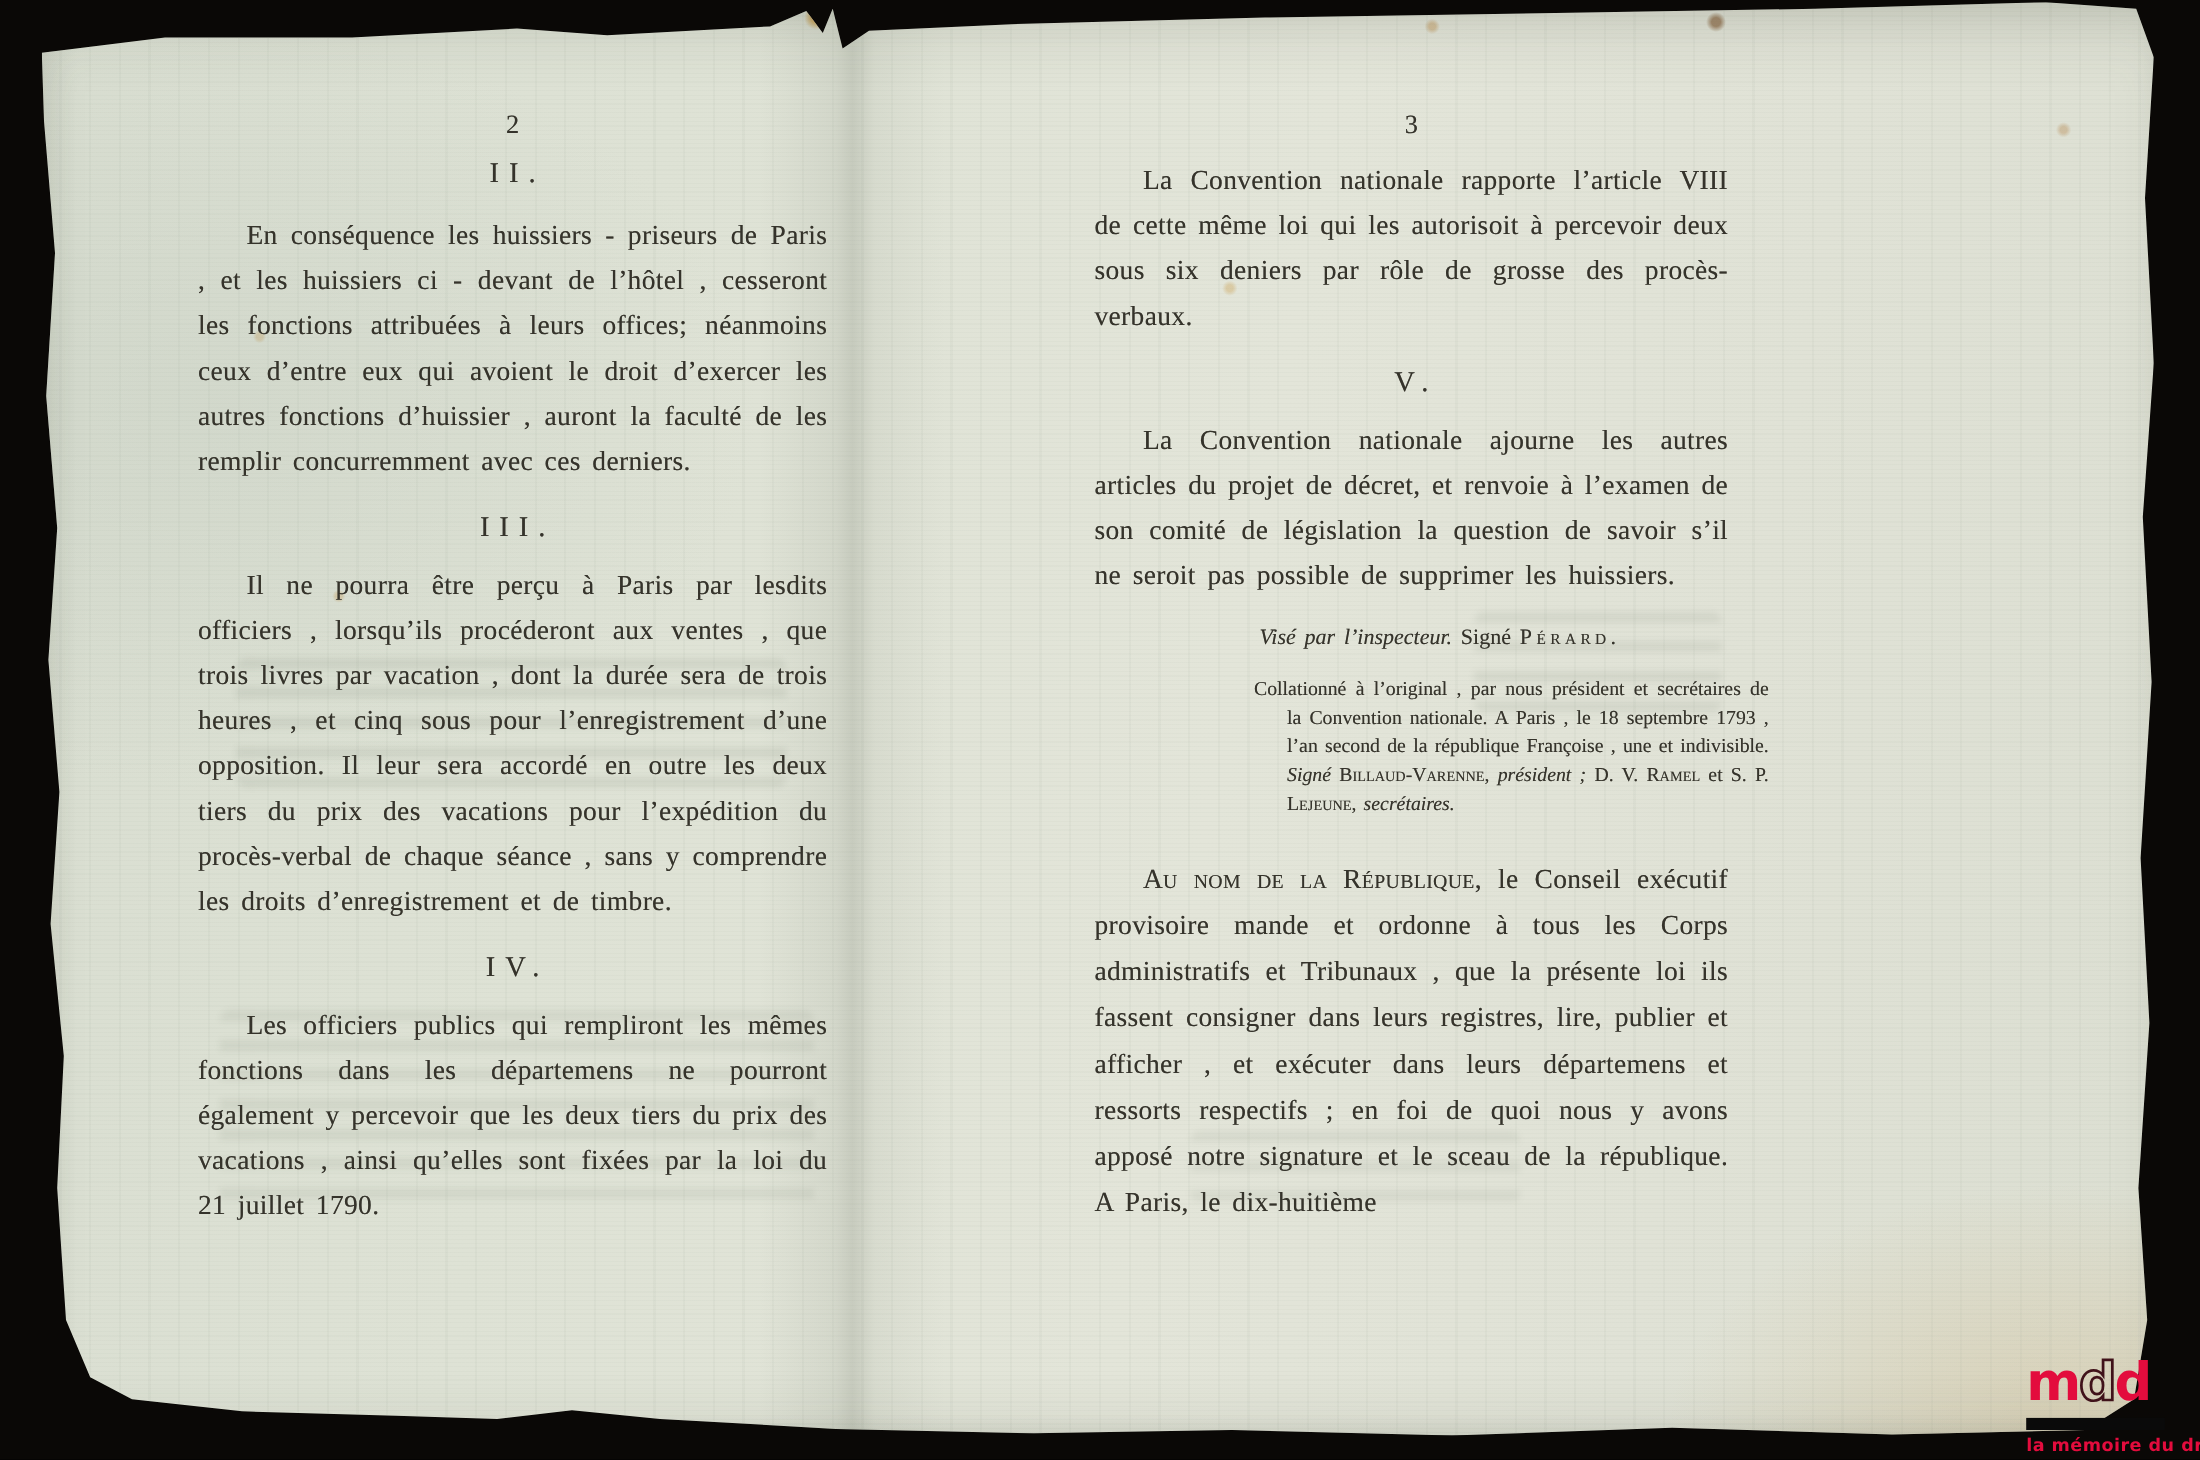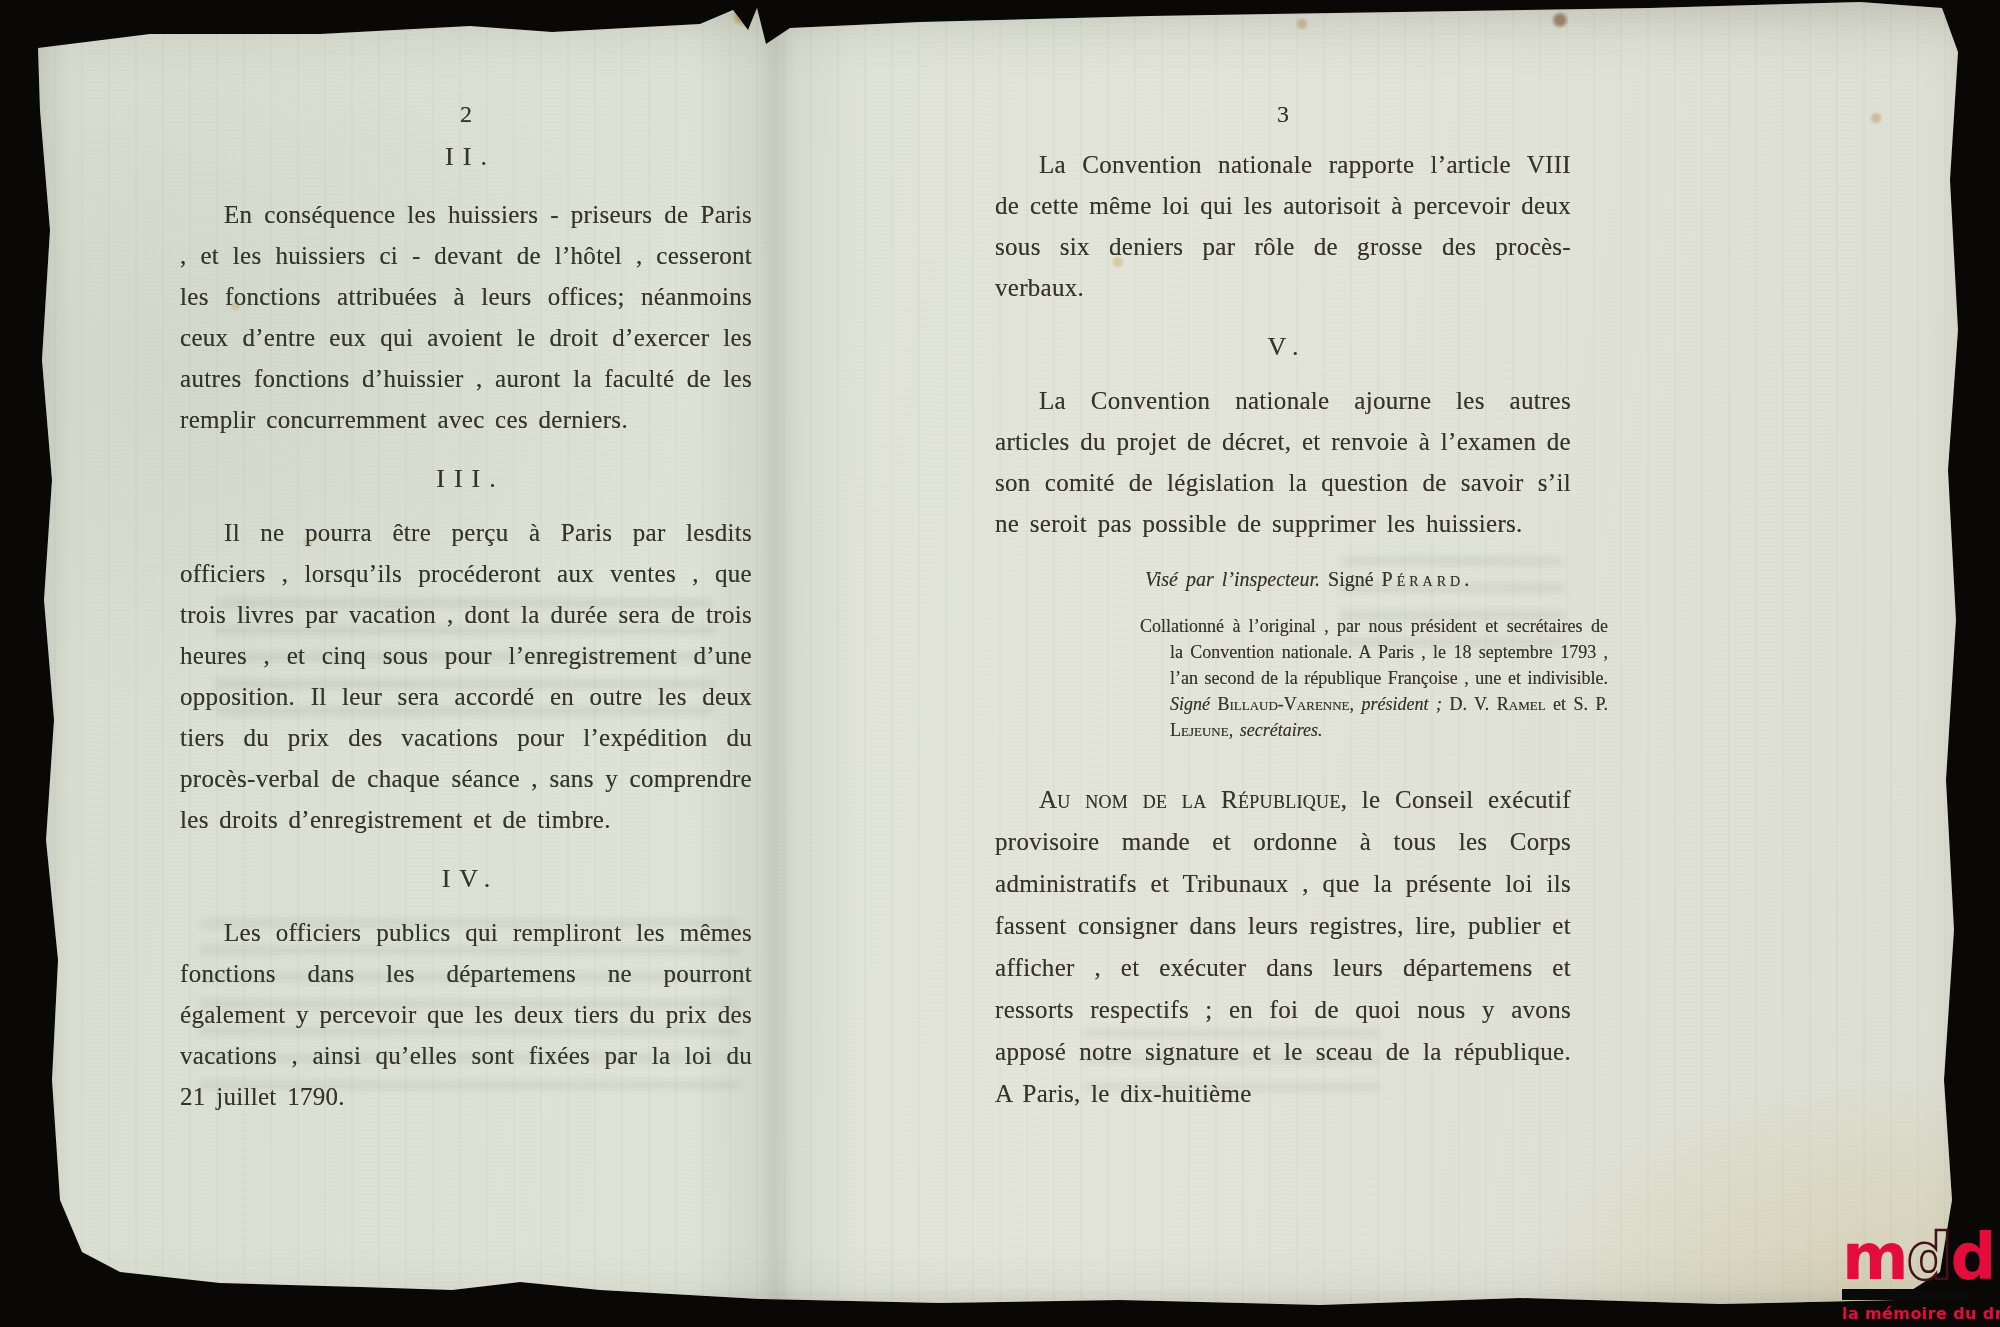--- a/index.html
+++ b/index.html
@@ -80,21 +80,21 @@
   .it{font-style:italic;}
   .sc{font-variant:small-caps;}
   .sc.spaced{letter-spacing:4px;}
   .collation{font-size:18px;line-height:26px;text-align:justify;word-spacing:2px;
     margin-top:22px;margin-left:145px;width:438px;padding-left:30px;text-indent:-30px;}
   .closing{font-size:25px;line-height:42px;text-align:justify;
     text-indent:44px;word-spacing:4px;letter-spacing:.3px;margin-top:36px;}
   
   .watermark{position:absolute;left:1842px;top:1226px;width:158px;
     font-family:"DejaVu Sans", sans-serif;font-weight:700;}
-  .mdd{font-size:64px;line-height:62px;letter-spacing:-2px;}
+  .mdd{font-size:48px;line-height:62px;letter-spacing:-2px;}
   .mdd .red{color:#e30c3d;}
   .mdd .outline{color:transparent;-webkit-text-stroke:2.5px #40121a;}
   .wm-bar{width:126px;height:11px;background:#0a0a0a;margin-top:1px;}
   .wm-tag{font-size:16px;color:#e30c3d;margin-top:4px;white-space:nowrap;
     letter-spacing:.4px;}
 </style>
 </head>
 <body>
 
 <div class="stage">

